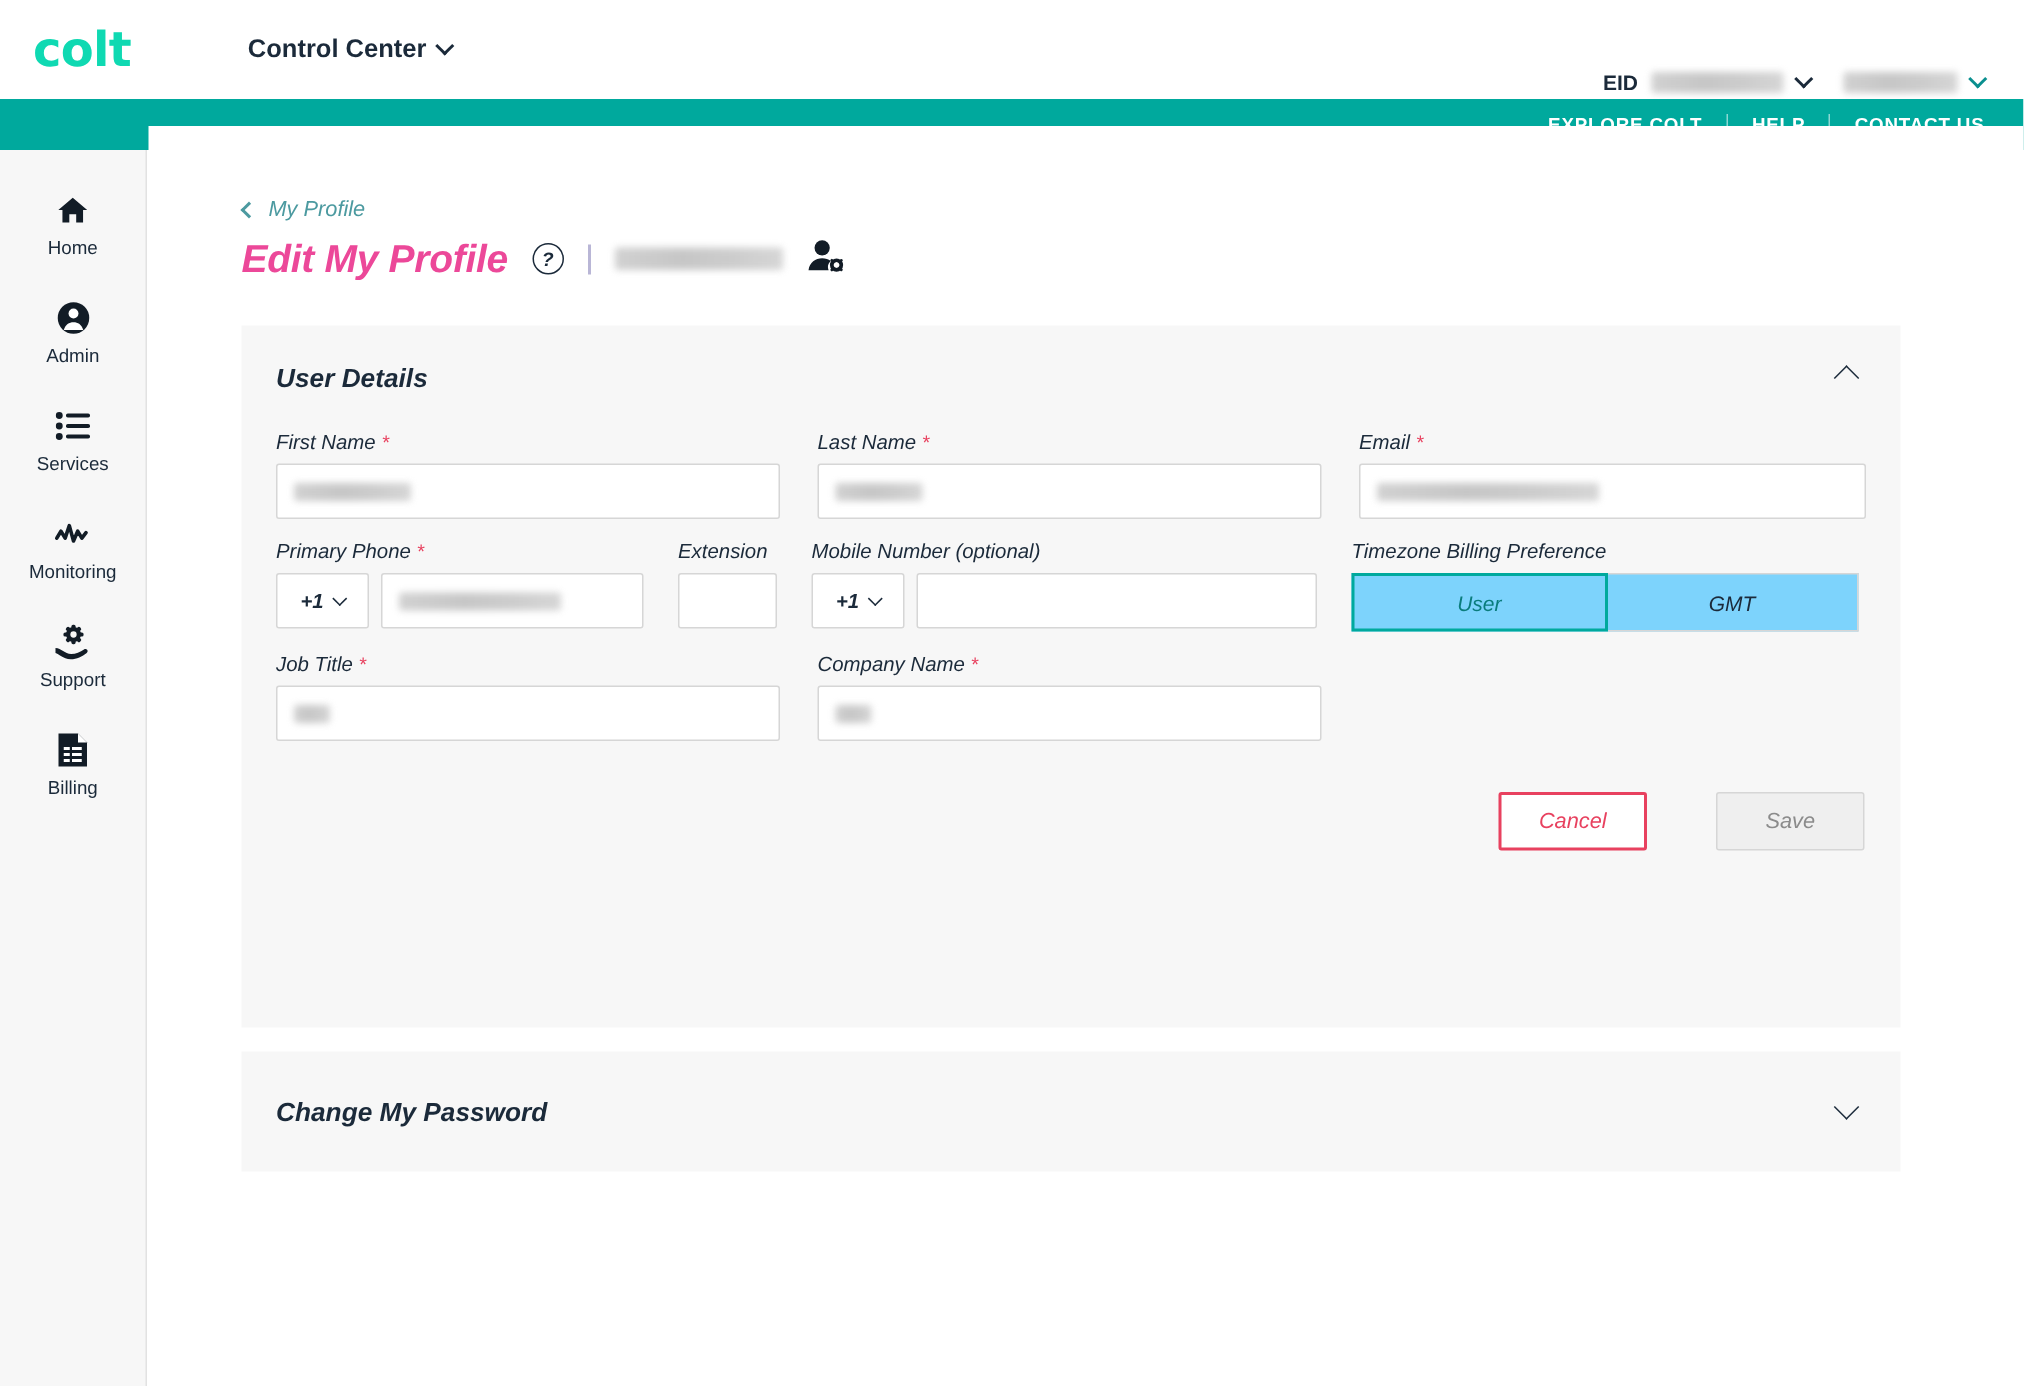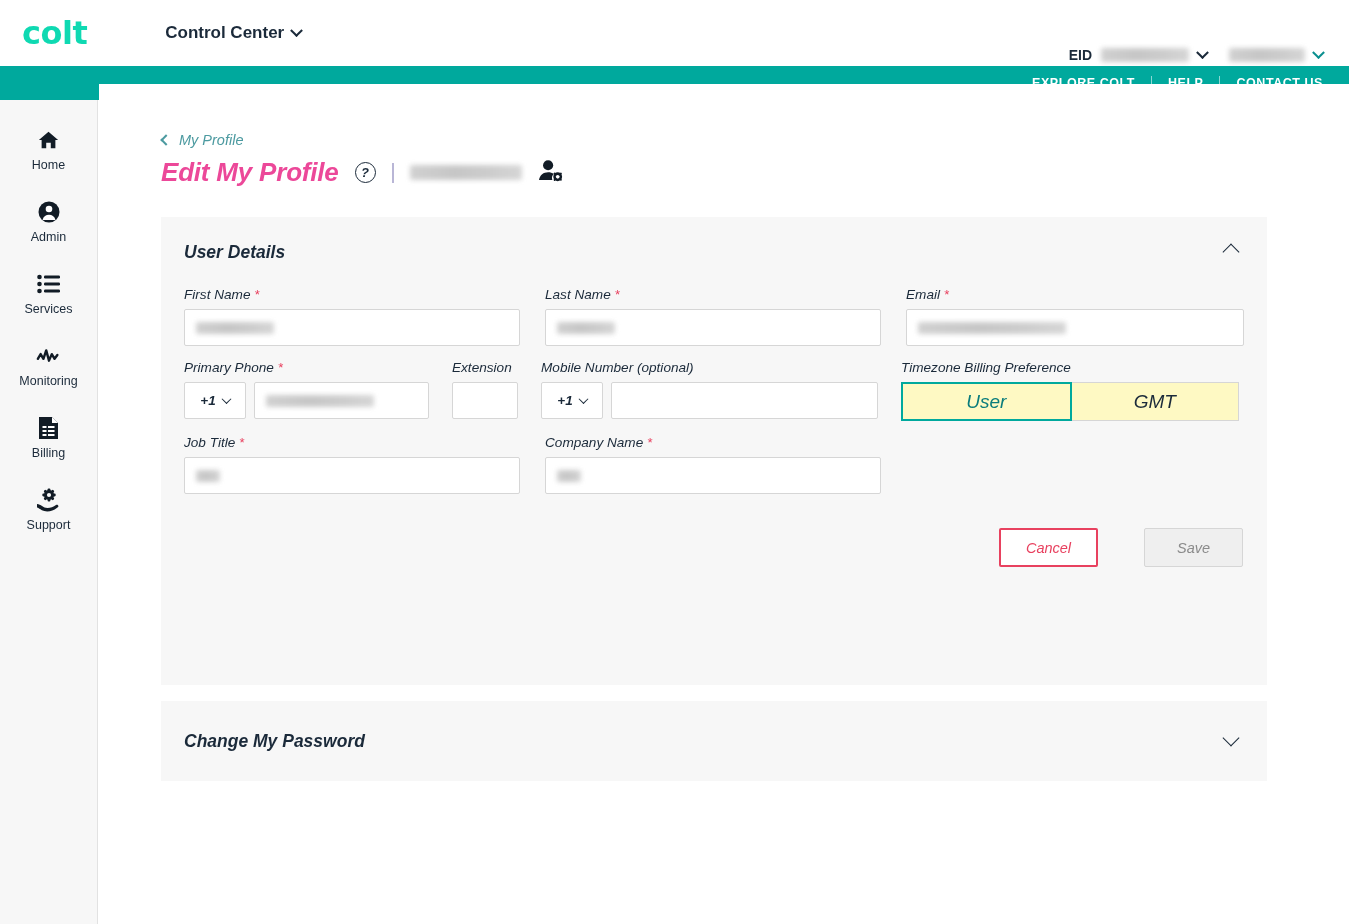--- a/index.html
+++ b/index.html
@@ -154,21 +154,21 @@
   }
   .phone-input { flex: 1; }
   .ext-grp { width: 66px; margin-right: 23px; }
   .mob-grp { width: 337px; margin-right: 23px; }
   .mob-wrap { display: flex; gap: 8px; }
   .tz-grp { width: 338px; }
 
   .seg { display: flex; height: 39px; }
   .seg-btn {
     flex: 1; display: flex; align-items: center; justify-content: center;
-    font-size: 19px; background: #fef9c3; border: 1px solid #d6d6d6;
+    font-size: 14px; background: #7dd3fc; border: 1px solid #d6d6d6;
     cursor: pointer; color: #1b2a3a;
   }
   .seg-btn.active {
     border: 2px solid #00a99d; color: #0a7c7c; font-weight: 400;
   }
   .seg-btn + .seg-btn { border-left: none; }
 
   .w-job { width: 336px; margin-right: 25px; }
   .w-comp { width: 336px; }
 
@@ -259,47 +259,47 @@
       <span class="ic">
         <svg width="26" height="18" viewBox="0 0 28 18" fill="none" stroke="#121c26" stroke-width="2.6" stroke-linecap="round" stroke-linejoin="round">
           <path d="M2 12 5 7l3 5 3-9 3 11 3-7 3 5 3-4"></path>
         </svg>
       </span>
       <span class="lbl">Monitoring</span>
     </div>
 
     <div class="side-item">
       <span class="ic">
+        <svg width="26" height="24" viewBox="0 0 26 24" fill="#121c26">
+          <circle cx="13" cy="7" r="5"></circle>
+          <rect x="11.6" y="0.5" width="2.8" height="13" rx="1.1"></rect>
+          <rect x="6.3" y="5.6" width="13.4" height="2.8" rx="1.1"></rect>
+          <rect x="11.6" y="0.5" width="2.8" height="13" rx="1.1" transform="rotate(45 13 7)"></rect>
+          <rect x="11.6" y="0.5" width="2.8" height="13" rx="1.1" transform="rotate(-45 13 7)"></rect>
+          <circle cx="13" cy="7" r="2.1" fill="#f7f7f7"></circle>
+          <path d="M1 16c4 0 6 4 10.5 4 3 0 6-1.2 8.5-3 1.6-1.1 3.4 1 1.8 2.3-3 2.4-6.6 4.2-10.6 4.2C5.8 23.5 3.2 19.8 1 19.4z"></path>
+        </svg>
+      </span>
+      <span class="lbl">Support</span>
+    </div>
+
+    <div class="side-item">
+      <span class="ic">
         <svg width="21" height="24" viewBox="0 0 21 24">
           <path d="M1 1h13l6 6v16H1z" fill="#121c26"></path>
           <path d="M14 1v6h6" fill="#fff"></path>
           <rect x="4.5" y="10" width="4" height="2" fill="#fff"></rect>
           <rect x="10" y="10" width="6.5" height="2" fill="#fff"></rect>
           <rect x="4.5" y="14" width="4" height="2" fill="#fff"></rect>
           <rect x="10" y="14" width="6.5" height="2" fill="#fff"></rect>
           <rect x="4.5" y="18" width="4" height="2" fill="#fff"></rect>
           <rect x="10" y="18" width="6.5" height="2" fill="#fff"></rect>
         </svg>
       </span>
       <span class="lbl">Billing</span>
-    </div>
-
-    <div class="side-item">
-      <span class="ic">
-        <svg width="26" height="24" viewBox="0 0 26 24" fill="#121c26">
-          <circle cx="13" cy="7" r="5"></circle>
-          <rect x="11.6" y="0.5" width="2.8" height="13" rx="1.1"></rect>
-          <rect x="6.3" y="5.6" width="13.4" height="2.8" rx="1.1"></rect>
-          <rect x="11.6" y="0.5" width="2.8" height="13" rx="1.1" transform="rotate(45 13 7)"></rect>
-          <rect x="11.6" y="0.5" width="2.8" height="13" rx="1.1" transform="rotate(-45 13 7)"></rect>
-          <circle cx="13" cy="7" r="2.1" fill="#f7f7f7"></circle>
-          <path d="M1 16c4 0 6 4 10.5 4 3 0 6-1.2 8.5-3 1.6-1.1 3.4 1 1.8 2.3-3 2.4-6.6 4.2-10.6 4.2C5.8 23.5 3.2 19.8 1 19.4z"></path>
-        </svg>
-      </span>
-      <span class="lbl">Support</span>
     </div>
   </div>
 
   <div class="content">
 
     <div class="breadcrumb">
       <span class="bc-arrow"></span>
       <span class="bc-text">My Profile</span>
     </div>
 

